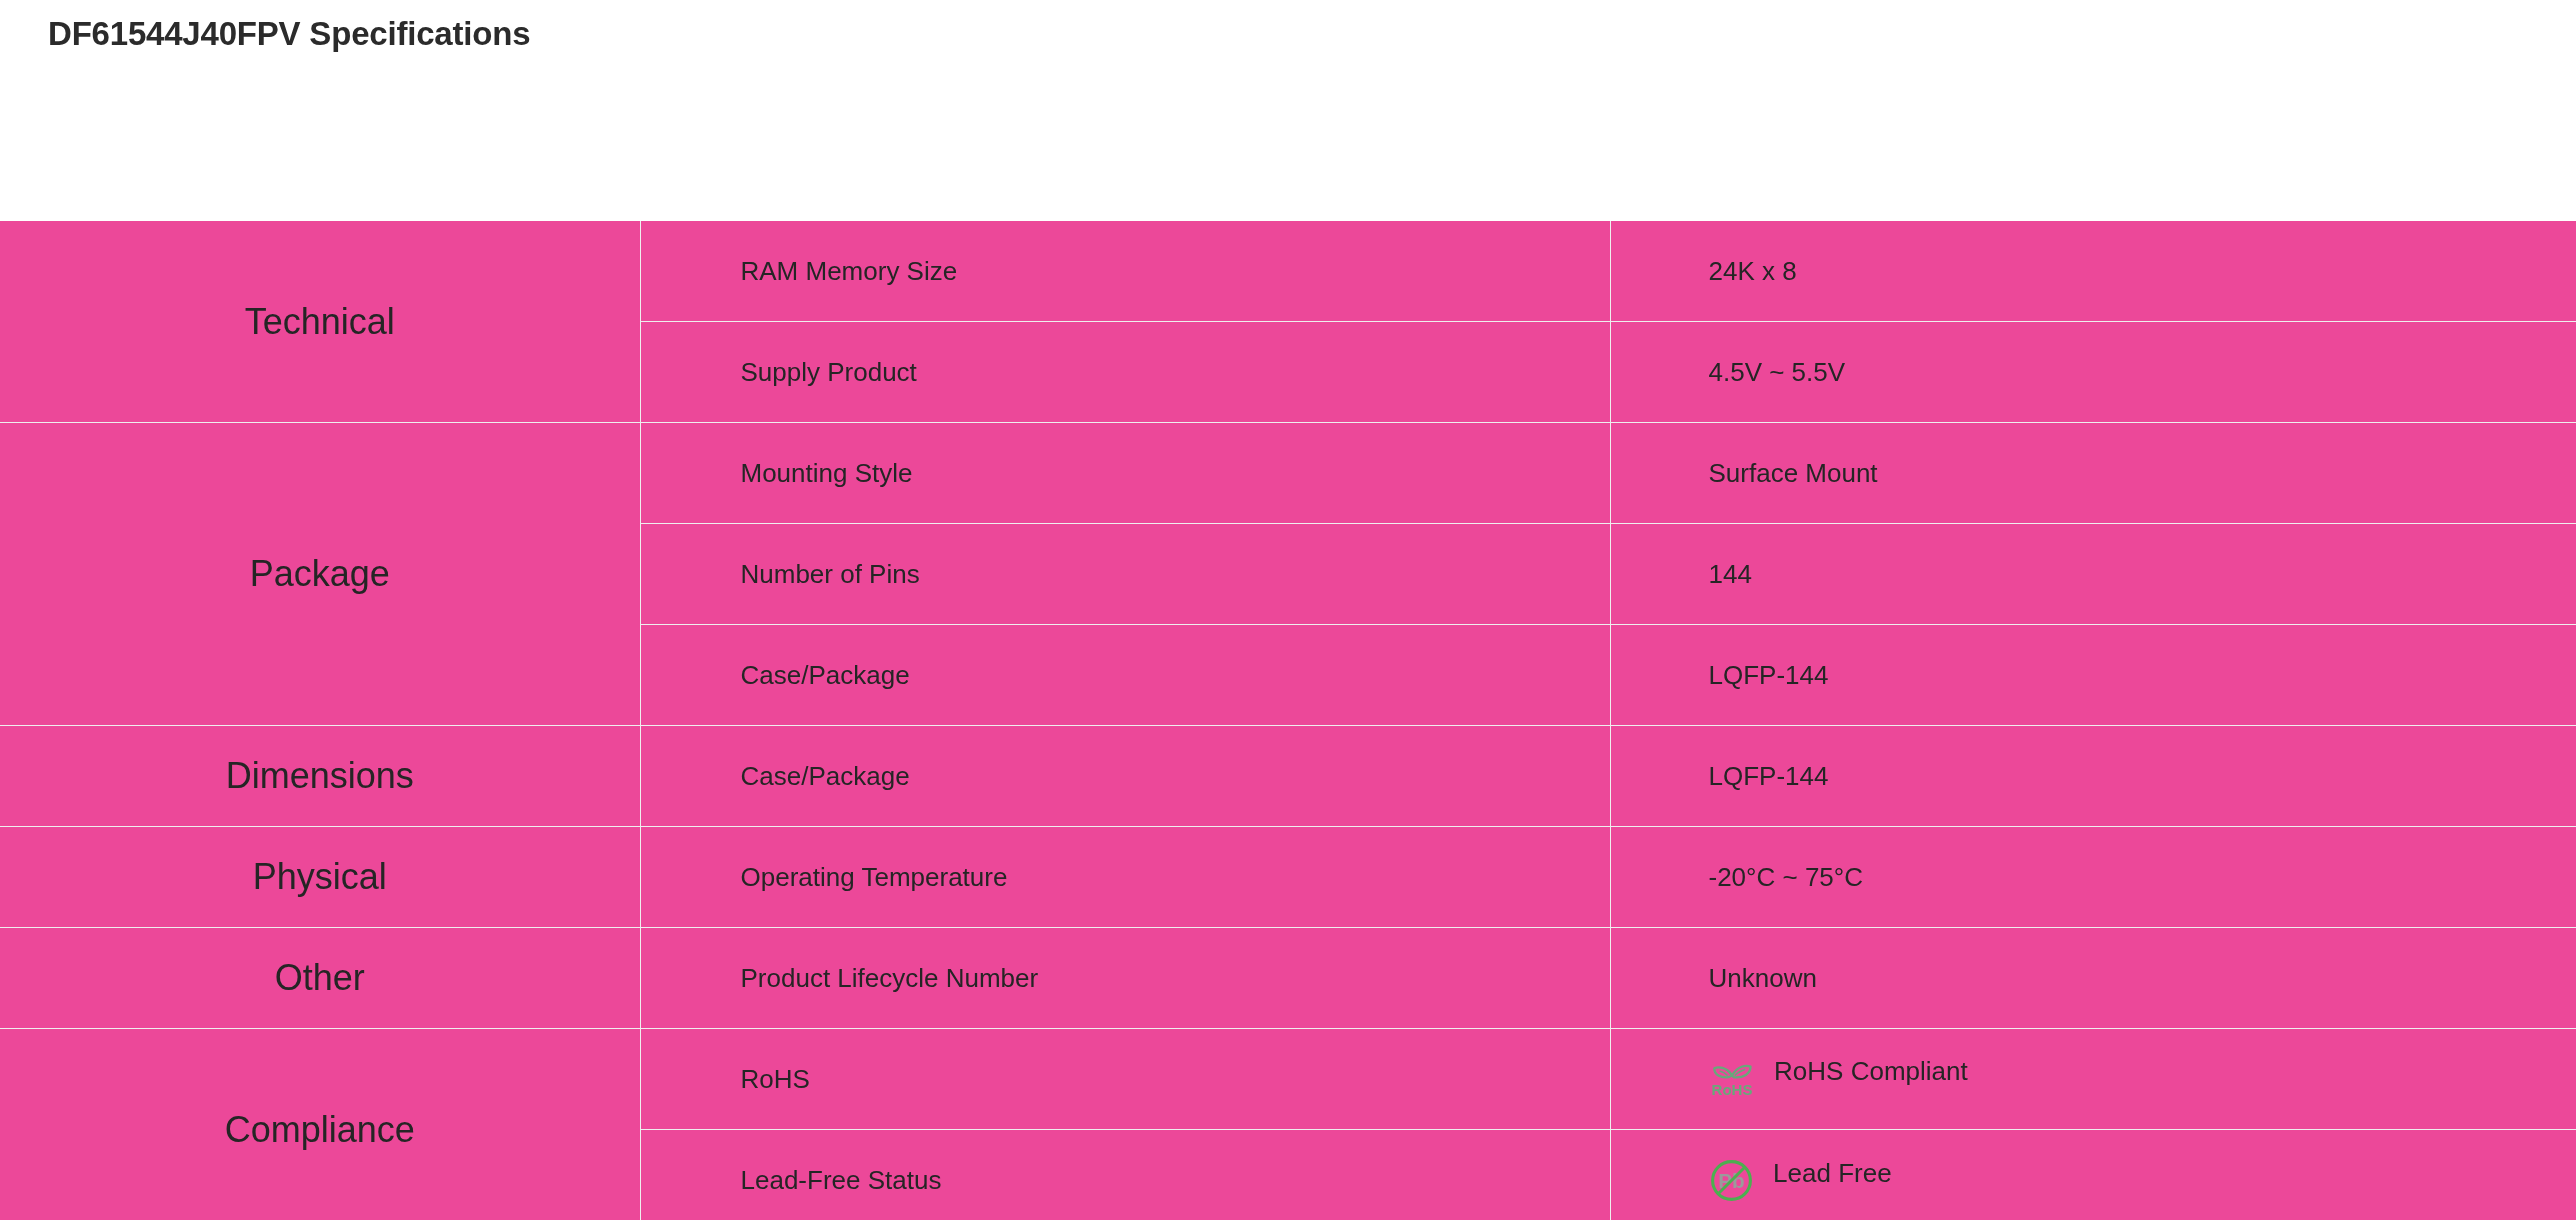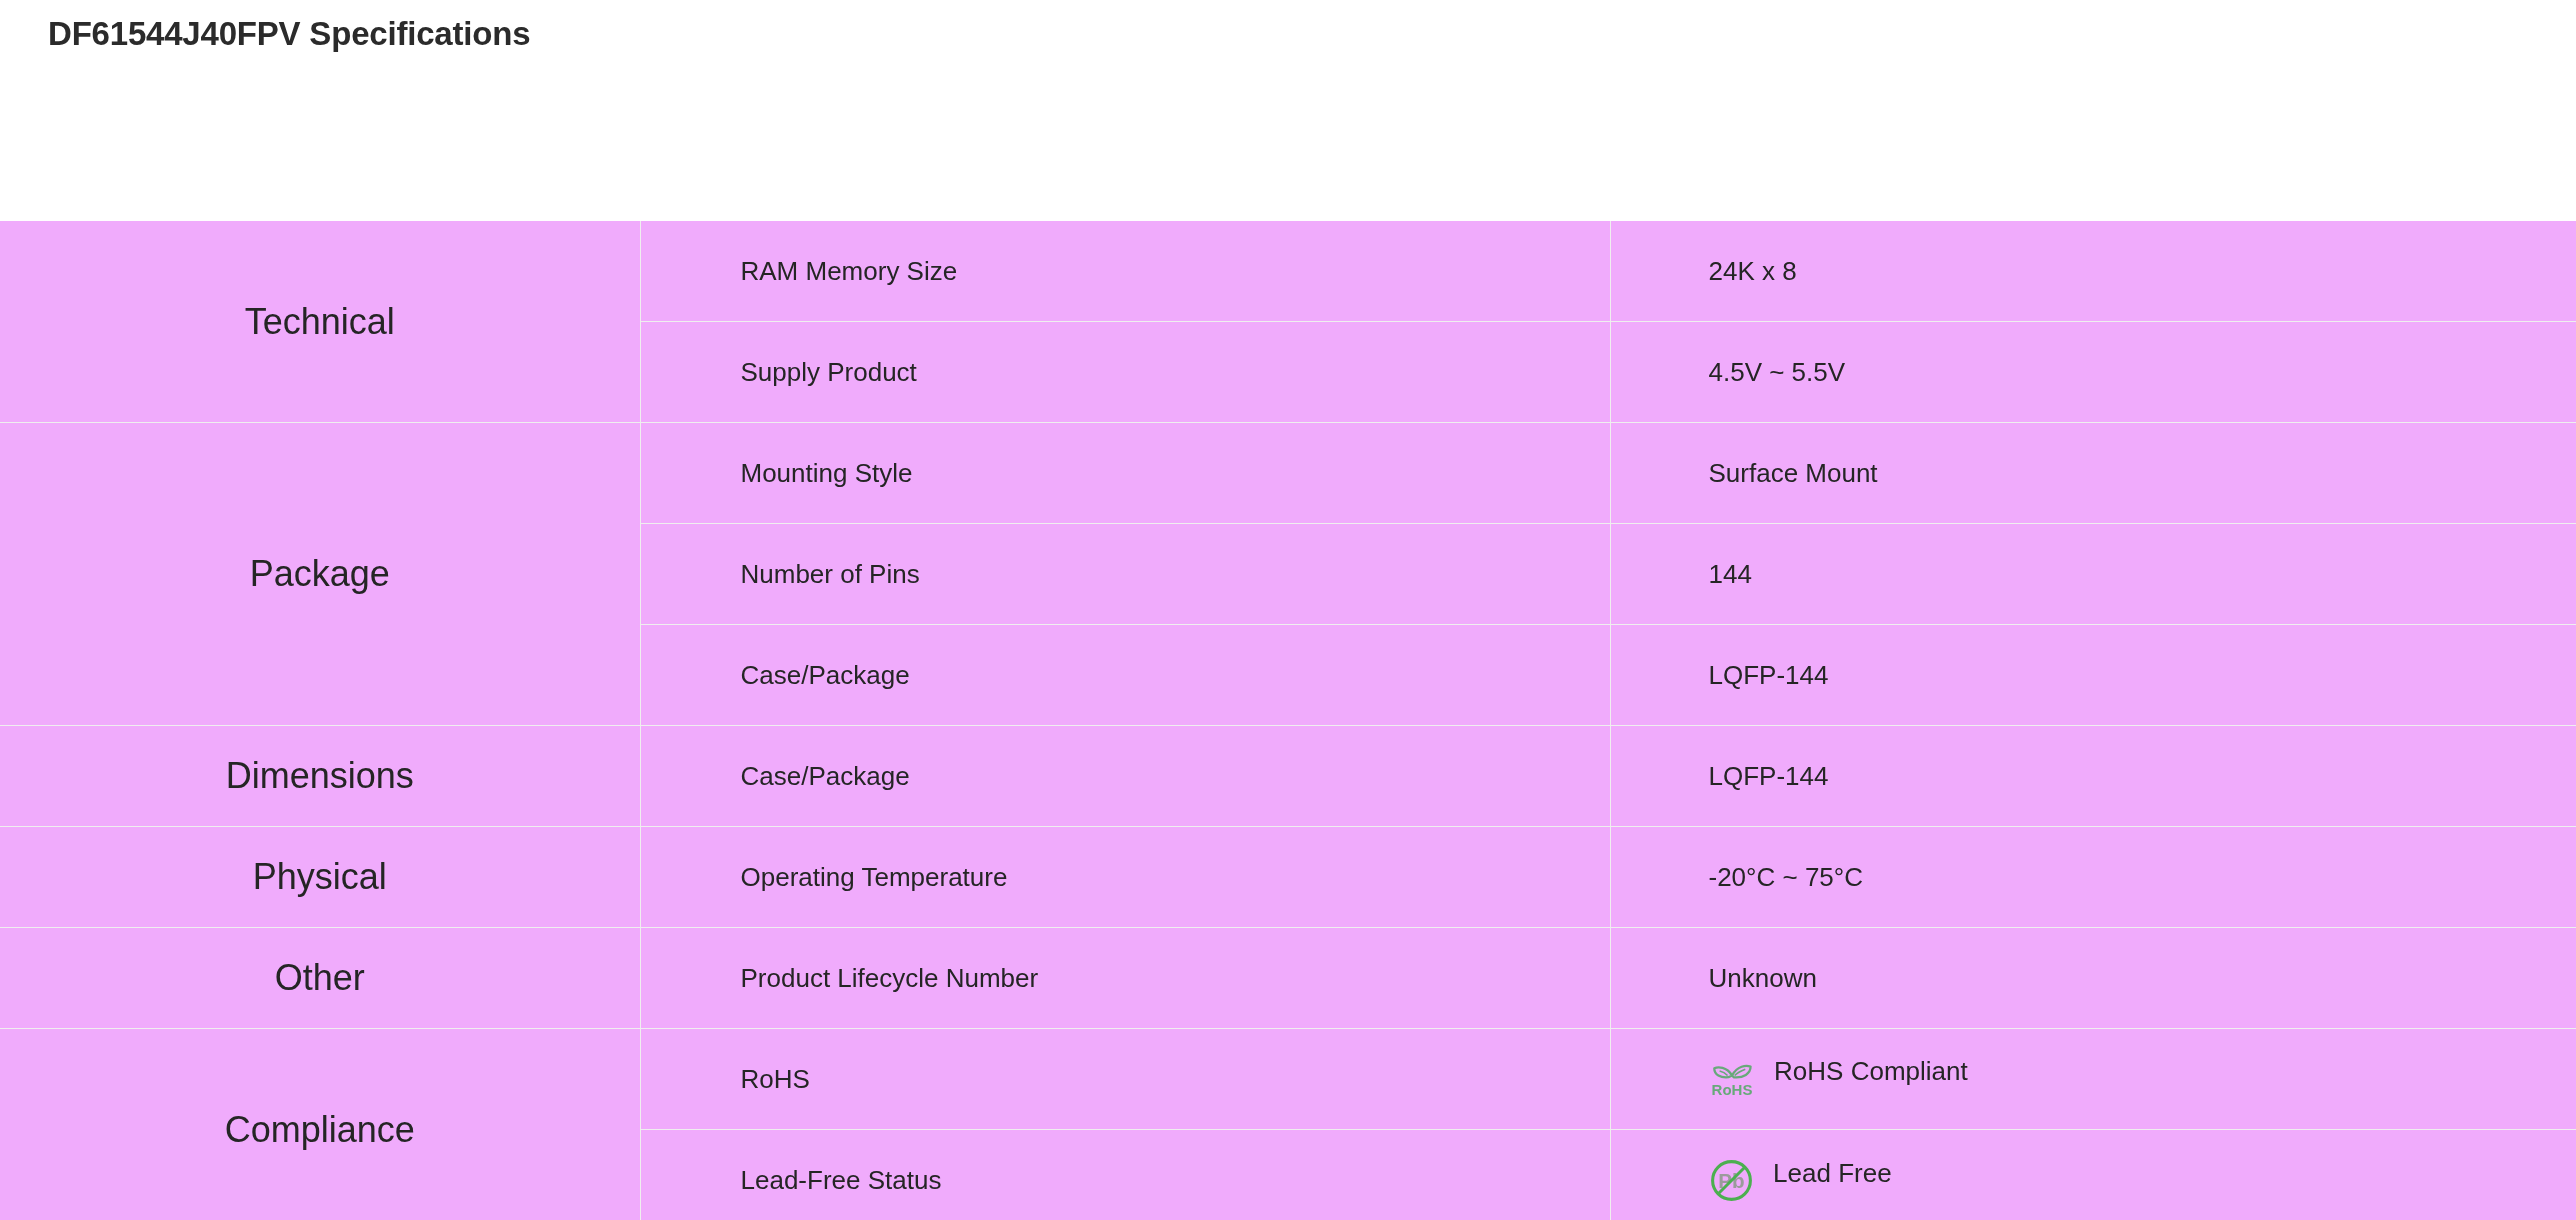--- a/index.html
+++ b/index.html
@@ -77,21 +77,21 @@
   .spec-table col.col-value    { width: 966px; }
 
   .spec-table td {
     height: 100px;
     padding: 0;
     margin: 16px;
     border-bottom: 1.8px solid #efefef;
     vertical-align: middle;
     font-size: 26px;
     color: #252525;
-    background: #f0abfc;
+    background: #ec4899;
   }
 
   td.cat-cell {
     text-align: center;
     border-right: 1.8px solid #efefef;
     font-size: 36px;
     color: #252525;
   }
   td.param-cell {
     padding-left: 100px;

